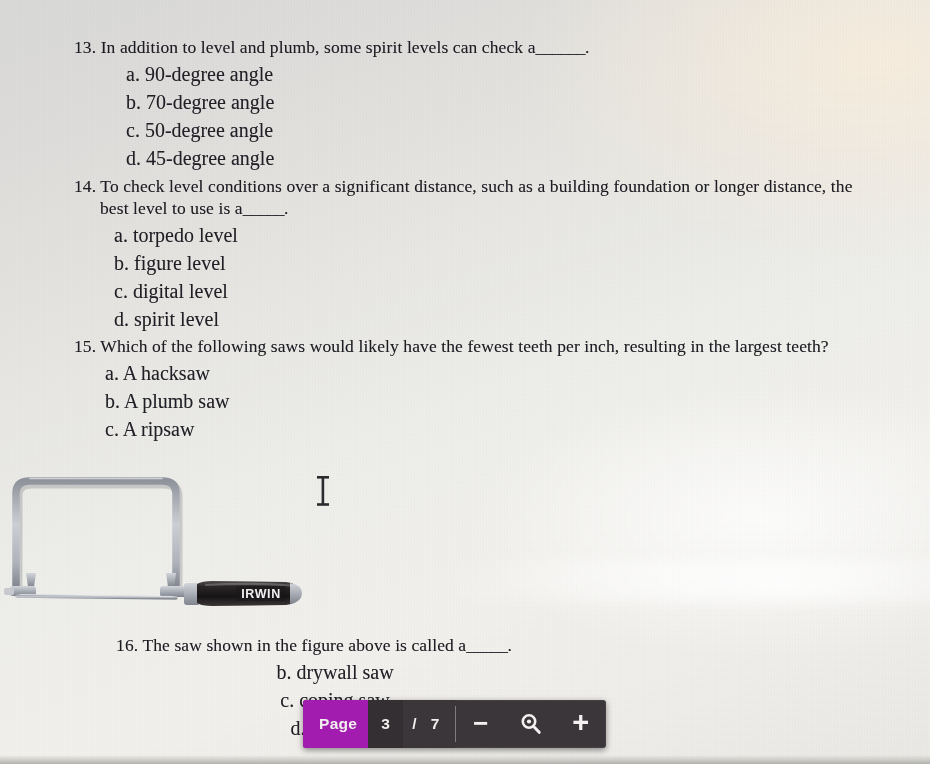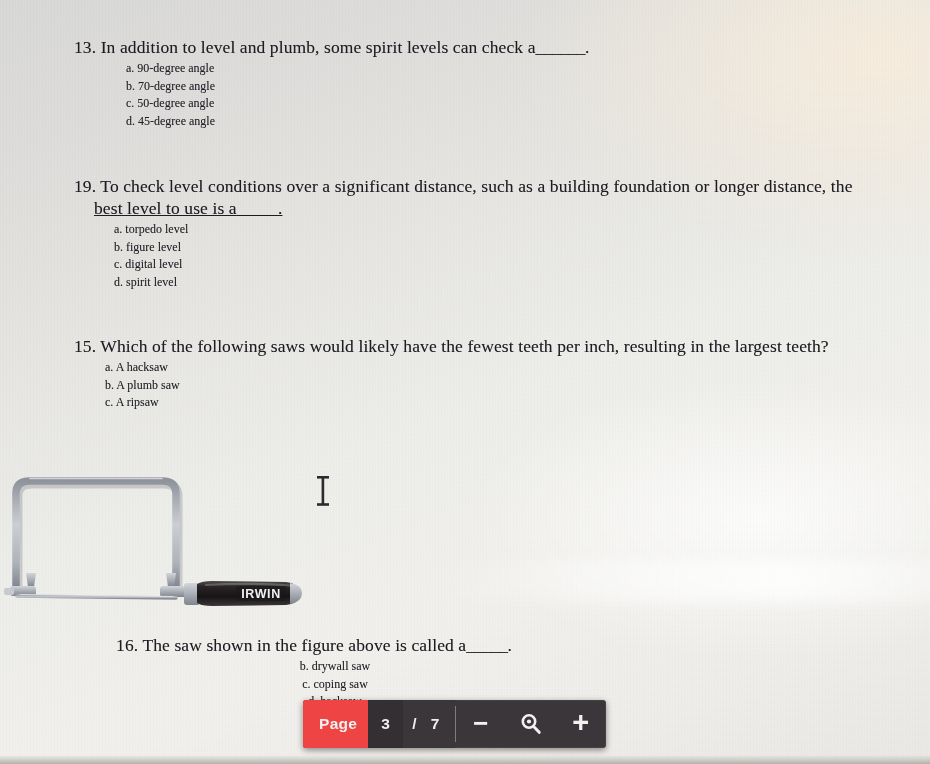--- a/index.html
+++ b/index.html
@@ -66,33 +66,33 @@
   }
   .q-stem .qnum { }
   .blank { letter-spacing: -0.5px; }
 
   .choices {
     margin: 2px 0 0 0;
     padding: 0;
     list-style: none;
   }
   .choices li {
-    font-size: 12px;
+    font-size: 20px;
     color: #201f25;
     line-height: 1.30;
     padding: 1px 0;
     text-shadow: 0 0 0.6px rgba(40,38,48,0.3);
   }
 
   
   #q13 { left: 74px; top: 36px; width: 820px; }
   #q13 .choices { margin-left: 52px; }
 
   #q14 { left: 74px; top: 175px; width: 840px; }
-  #q14 .q-stem .cont { display:block; margin-left: 20px; text-decoration: underline; }
+  #q14 .q-stem .cont { display:block; margin-left: 26px; }
   #q14 .choices { margin-left: 40px; }
 
   #q15 { left: 74px; top: 335px; width: 840px; }
   #q15 .choices { margin-left: 31px; }
 
   #q16 { left: 74px; top: 634px; width: 480px; text-align: center; }
   #q16 .choices { margin-left: 42px; }
 
   
   .caret {
@@ -127,21 +127,21 @@
   .tb-cell {
     display: flex;
     align-items: center;
     justify-content: center;
     color: #f2f0ef;
     font-size: 15.5px;
     font-weight: bold;
     letter-spacing: 0.3px;
     user-select: none;
   }
-  .tb-pagelabel { padding: 0 11px 0 16px; background: #ef4444; height:100%; }
+  .tb-pagelabel { padding: 0 11px 0 16px; background: #a21caf; height:100%; }
   .tb-pagenum   { padding: 0 13px; background: #332f33; height:100%; }
   .tb-slash     { padding: 0 9px; background: #3a3639; height:100%; font-weight:bold; }
   .tb-total     { padding: 0 15px 0 5px; background: #3a3639; height:100%; }
   .tb-sep {
     width: 1px;
     margin: 6px 0;
     background: rgba(255,255,255,0.35);
   }
   .tb-btn {
     width: 50px;
@@ -171,21 +171,21 @@
       <ul class="choices">
         <li>a. 90-degree angle</li>
         <li>b. 70-degree angle</li>
         <li>c. 50-degree angle</li>
         <li>d. 45-degree angle</li>
       </ul>
     </div>
 
     <div class="q-block" id="q14">
       <div class="q-stem">
-        <span class="qnum">19.</span>
+        <span class="qnum">14.</span>
         <span>To check level conditions over a significant distance, such as a building foundation or longer distance, the</span>
         <span class="cont"><span>best level to use is a</span><span class="blank">_____</span><span>.</span></span>
       </div>
       <ul class="choices">
         <li>a. torpedo level</li>
         <li>b. figure level</li>
         <li>c. digital level</li>
         <li>d. spirit level</li>
       </ul>
     </div>

